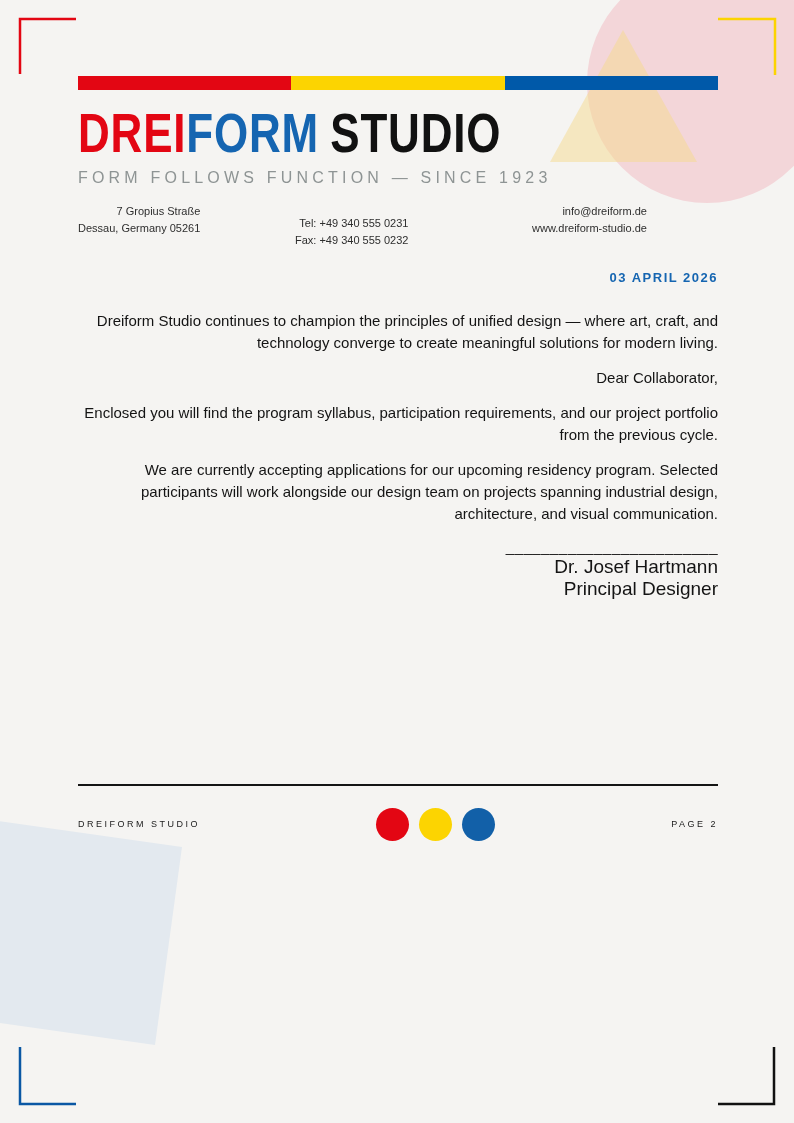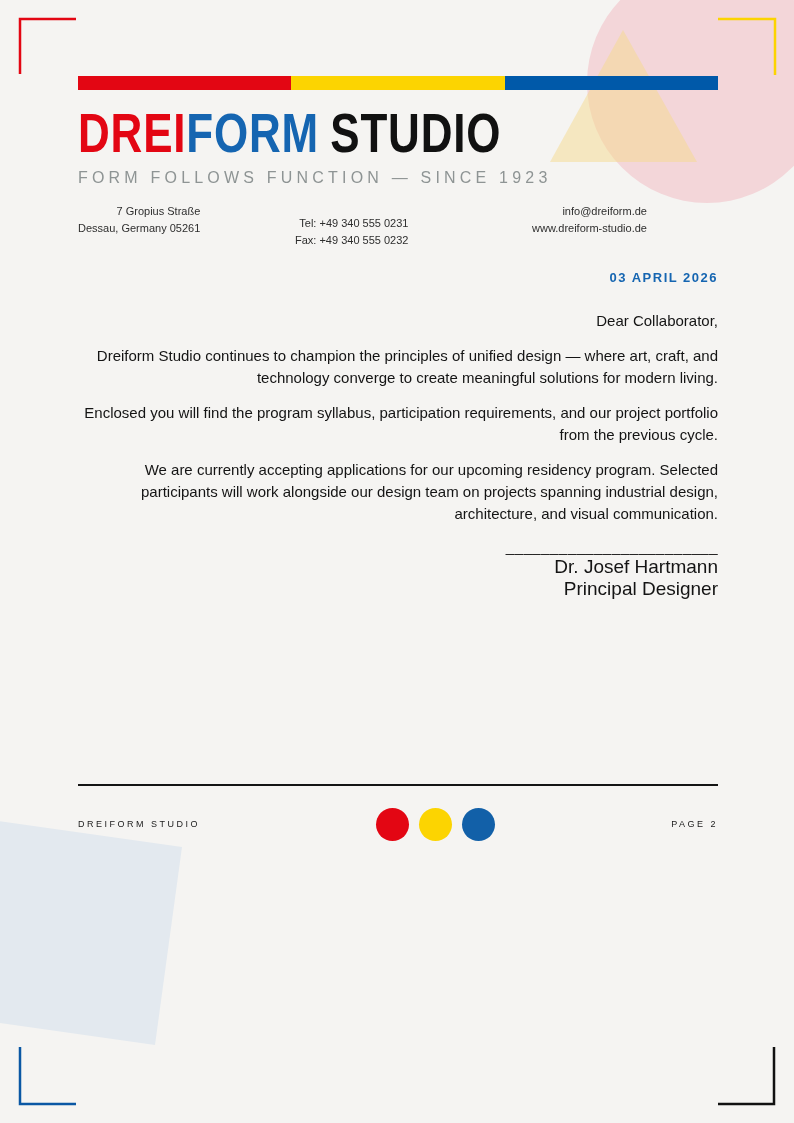--- a/index.html
+++ b/index.html
@@ -99,22 +99,22 @@
       <div>Fax: +49 340 555 0232</div>
     </div>
     <div class="col col-web">
       <div>info@dreiform.de</div>
       <div>www.dreiform-studio.de</div>
     </div>
   </div>
 
   <div class="content">
     <div class="date">03 APRIL 2026</div>
+    <p>Dreiform Studio continues to champion the principles of unified design — where art, craft, and technology converge to create meaningful solutions for modern living.</p>
     <p>Dear Collaborator,</p>
-    <p>Dreiform Studio continues to champion the principles of unified design — where art, craft, and technology converge to create meaningful solutions for modern living.</p>
     <p>Enclosed you will find the program syllabus, participation requirements, and our project portfolio from the previous cycle.</p>
     <p>We are currently accepting applications for our upcoming residency program. Selected participants will work alongside our design team on projects spanning industrial design, architecture, and visual communication.</p>
     <div class="sig">
       <div class="sig-line">________________________</div>
       <div class="sig-name">Dr. Josef Hartmann</div>
       <div class="sig-title">Principal Designer</div>
     </div>
   </div>
 
   <div class="footer-rule"></div>

